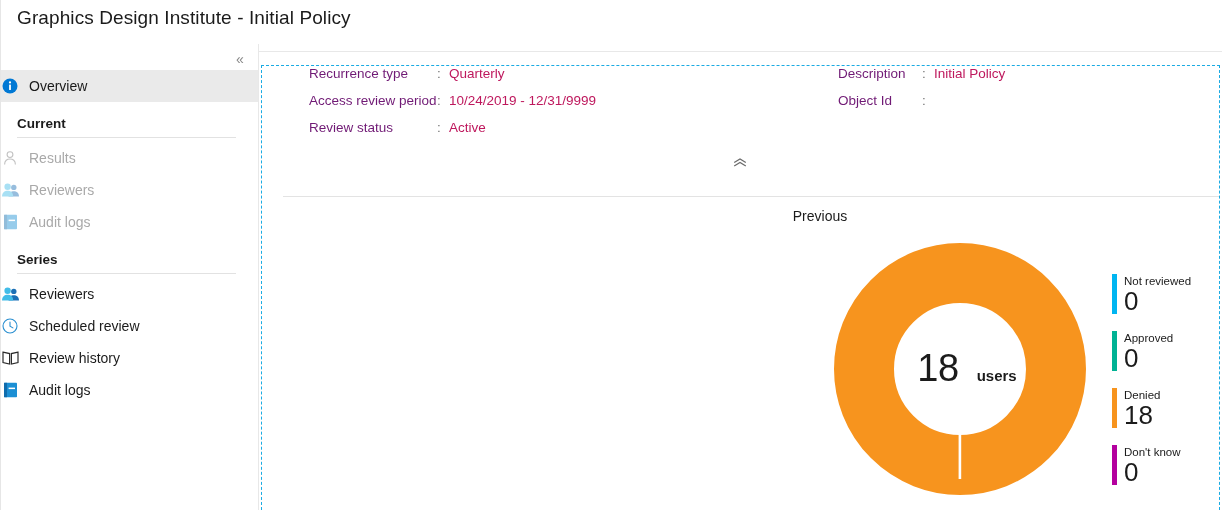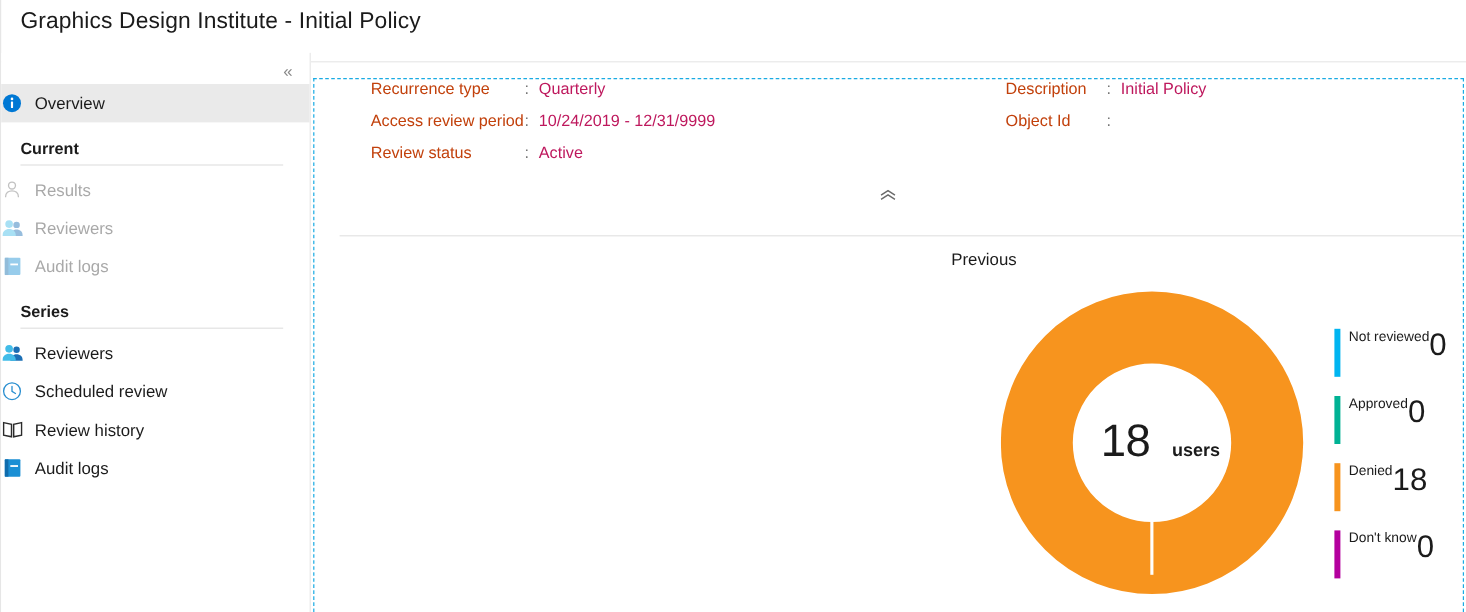--- a/index.html
+++ b/index.html
@@ -115,21 +115,21 @@
   .detail-col { position: absolute; top: 0; }
   .detail-col.left  { left: 49px; }
   .detail-col.right { left: 578px; }
   .detail-row {
     display: flex;
     align-items: baseline;
     height: 27px;
     font-size: 13.5px;
   }
   .detail-label {
-    color: #c2410c;
+    color: #701a75;
     white-space: nowrap;
   }
   .detail-left .detail-label  { width: 128px; }
   .detail-right .detail-label { width: 84px; }
   .detail-colon {
     color: #767676;
     width: 12px;
     flex: 0 0 12px;
   }
   .detail-value {
@@ -206,21 +206,21 @@
   .legend-item {
     display: flex;
     margin-bottom: 16px;
   }
   .legend-bar {
     width: 5px;
     height: 40px;
     flex: 0 0 5px;
     margin-right: 7px;
   }
-  .legend-text { display: flex; flex-direction: row; }
+  .legend-text { display: flex; flex-direction: column; }
   .legend-label {
     font-size: 11.5px;
     color: #1b1b1b;
     line-height: 14px;
     white-space: nowrap;
   }
   .legend-value {
     font-size: 26px;
     font-weight: 300;
     color: #1b1b1b;

